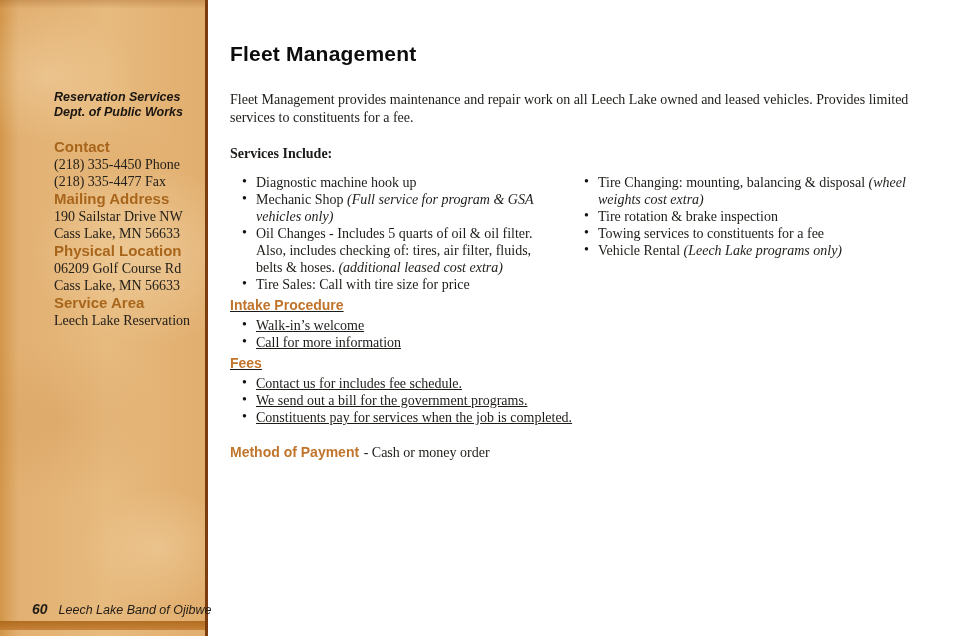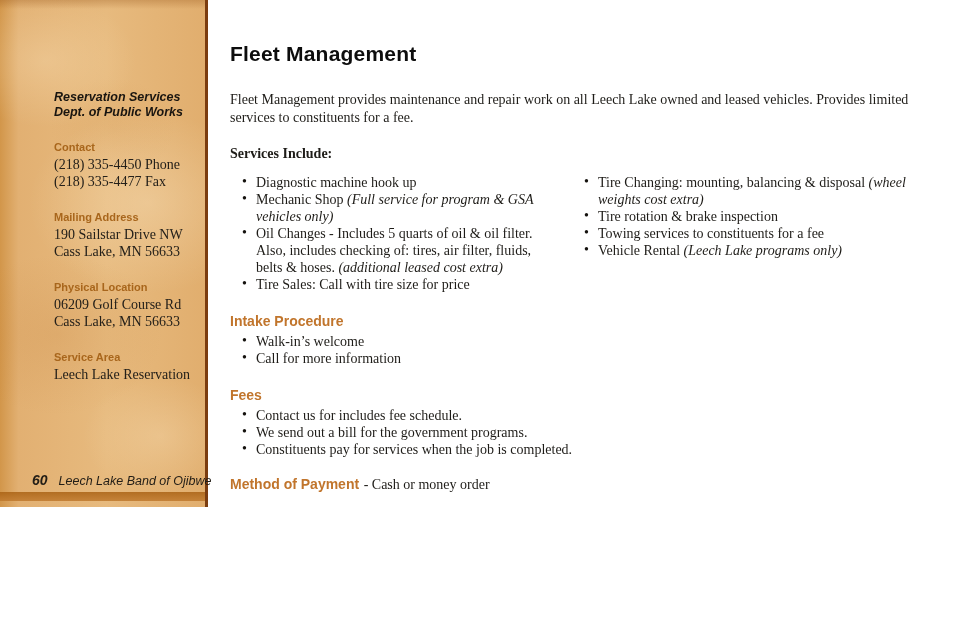--- a/index.html
+++ b/index.html
@@ -10,21 +10,21 @@
     --body-text:#1e1c18;
   }
   *{margin:0;padding:0;box-sizing:border-box;}
   html,body{width:957px;height:636px;overflow:hidden;}
   body{background:#ffffff;font-family:"Liberation Serif","DejaVu Serif",serif;color:var(--body-text);}
   .page{display:flex;width:957px;height:636px;background:#fff;}
 
   
   .sidebar{
     position:relative;
-    width:208px;height:507px;flex:0 0 208px;
+    width:208px;height:636px;flex:0 0 208px;
     border-right:3px solid var(--page-edge);
     background:
       linear-gradient(180deg, rgba(150,85,25,.30), rgba(150,85,25,0) 9px),
       radial-gradient(130px 95px at 22% 12%, rgba(255,236,200,.28), transparent 70%),
       radial-gradient(170px 130px at 72% 40%, rgba(255,241,212,.30), transparent 70%),
       radial-gradient(150px 115px at 28% 66%, rgba(190,120,50,.16), transparent 70%),
       radial-gradient(110px 85px at 78% 86%, rgba(255,238,205,.26), transparent 70%),
       radial-gradient(90px 70px at 55% 25%, rgba(200,130,55,.14), transparent 70%),
       linear-gradient(90deg, #d2964a 0, #e2b072 9%, #e7ba7e 52%, #e1ae6e 100%);
     padding:90px 12px 0 54px;
@@ -33,25 +33,25 @@
     position:absolute;left:0;right:0;bottom:6px;height:9px;
     background:linear-gradient(180deg,#a96113,#c07a2e);
     opacity:.85;
   }
   .dept-block{
     font-family:"Liberation Sans","DejaVu Sans",sans-serif;
     font-weight:bold;font-style:italic;
     font-size:12.5px;line-height:15px;color:#191510;
     margin-bottom:19px;
   }
-  .side-section{margin-top:19px;}
+  .side-section{margin-top:1px;}
   .side-section:first-of-type{margin-top:0;}
   .side-section h3{
     font-family:"Liberation Sans","DejaVu Sans",sans-serif;
-    font-size:11px;line-height:16px;font-weight:bold;
+    font-size:15px;line-height:16px;font-weight:bold;
     color:var(--sidebar-heading);
     margin-bottom:2px;
   }
   .side-section p{font-size:14px;line-height:16.5px;color:#24201a;}
   .side-footer{
     position:absolute;left:32px;bottom:18px;
     font-family:"Liberation Sans","DejaVu Sans",sans-serif;
     font-style:italic;color:#221d16;white-space:nowrap;
   }
   .side-footer .page-num{font-weight:bold;font-size:14px;margin-right:11px;}
@@ -74,21 +74,21 @@
   .col-right{width:340px;flex:0 0 340px;margin-left:30px;}
   ul.bullets{list-style:none;padding-left:12px;}
   ul.bullets li{
     position:relative;padding-left:14px;
     font-size:14px;line-height:17px;margin:0;
   }
   ul.bullets li::before{
     content:"\2022";position:absolute;left:0;top:-1px;
     font-size:14px;color:#14110d;
   }
-  .section{margin-top:20px;}
+  .section{margin-top:4px;text-decoration:underline;}
   .orange-heading{
     font-family:"Liberation Sans","DejaVu Sans",sans-serif;
     font-size:14px;font-weight:bold;line-height:17px;
     color:var(--main-heading);
   }
   .section ul.bullets{margin-top:3px;}
   .payment-line{margin-top:18px;font-size:14px;line-height:17px;}
   .payment-line .orange-heading{margin-right:1px;}
   i{font-style:italic;}
 </style>

